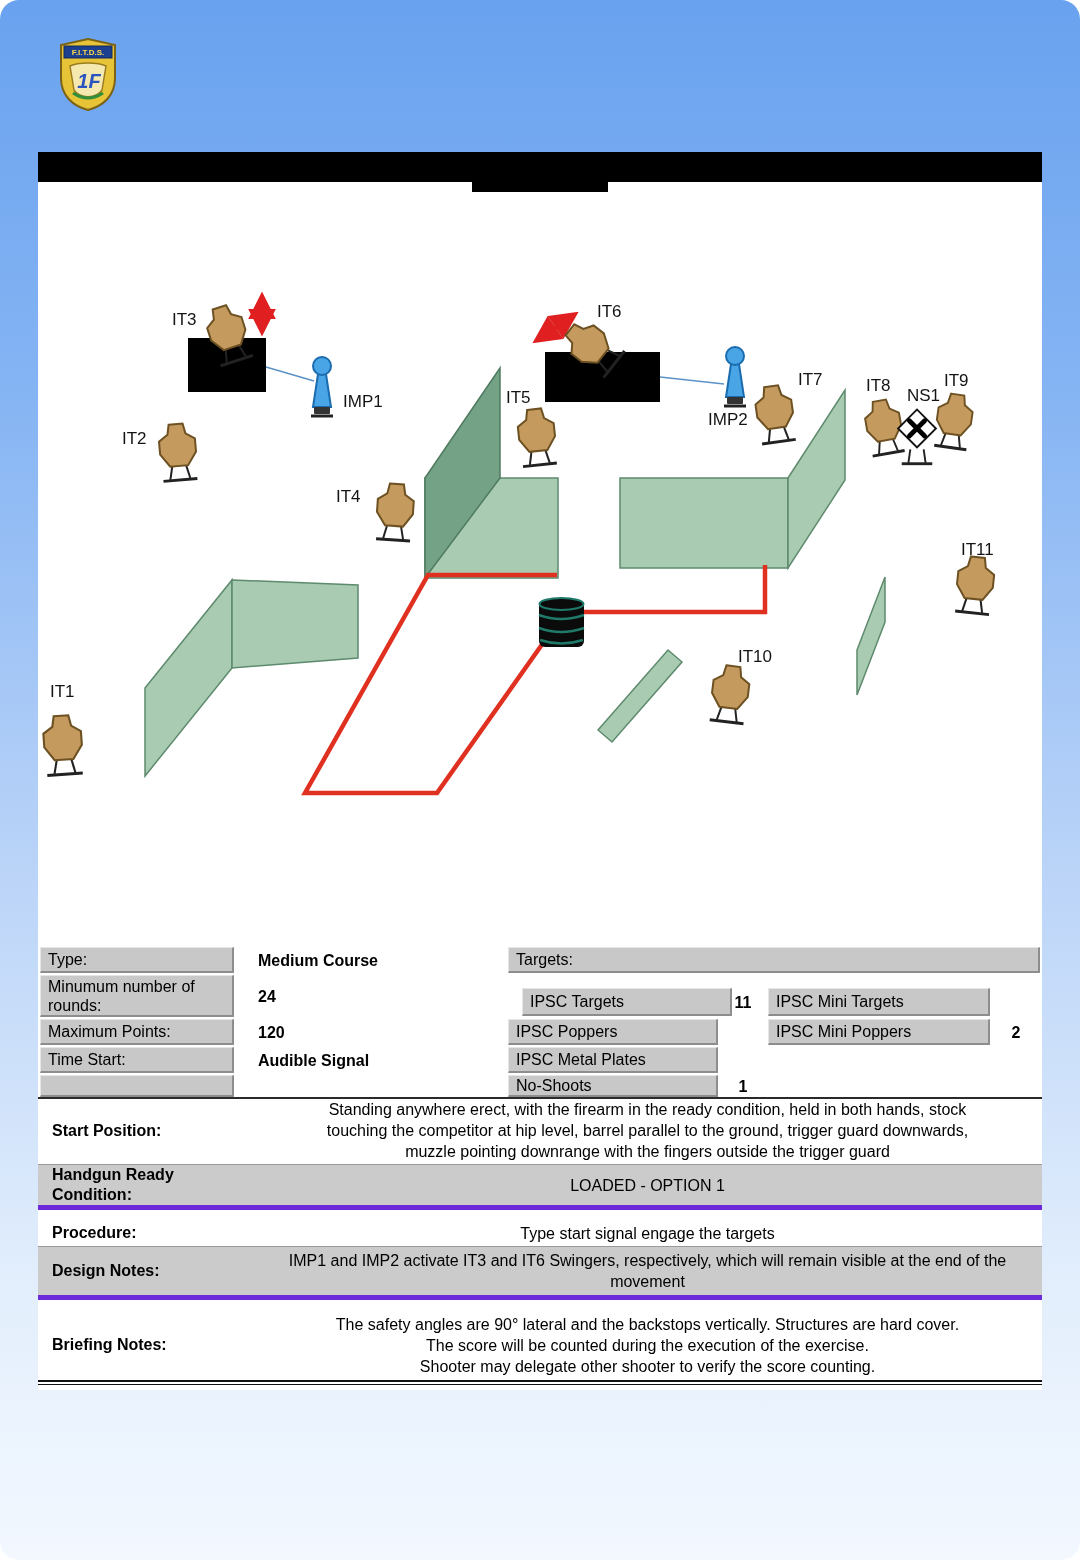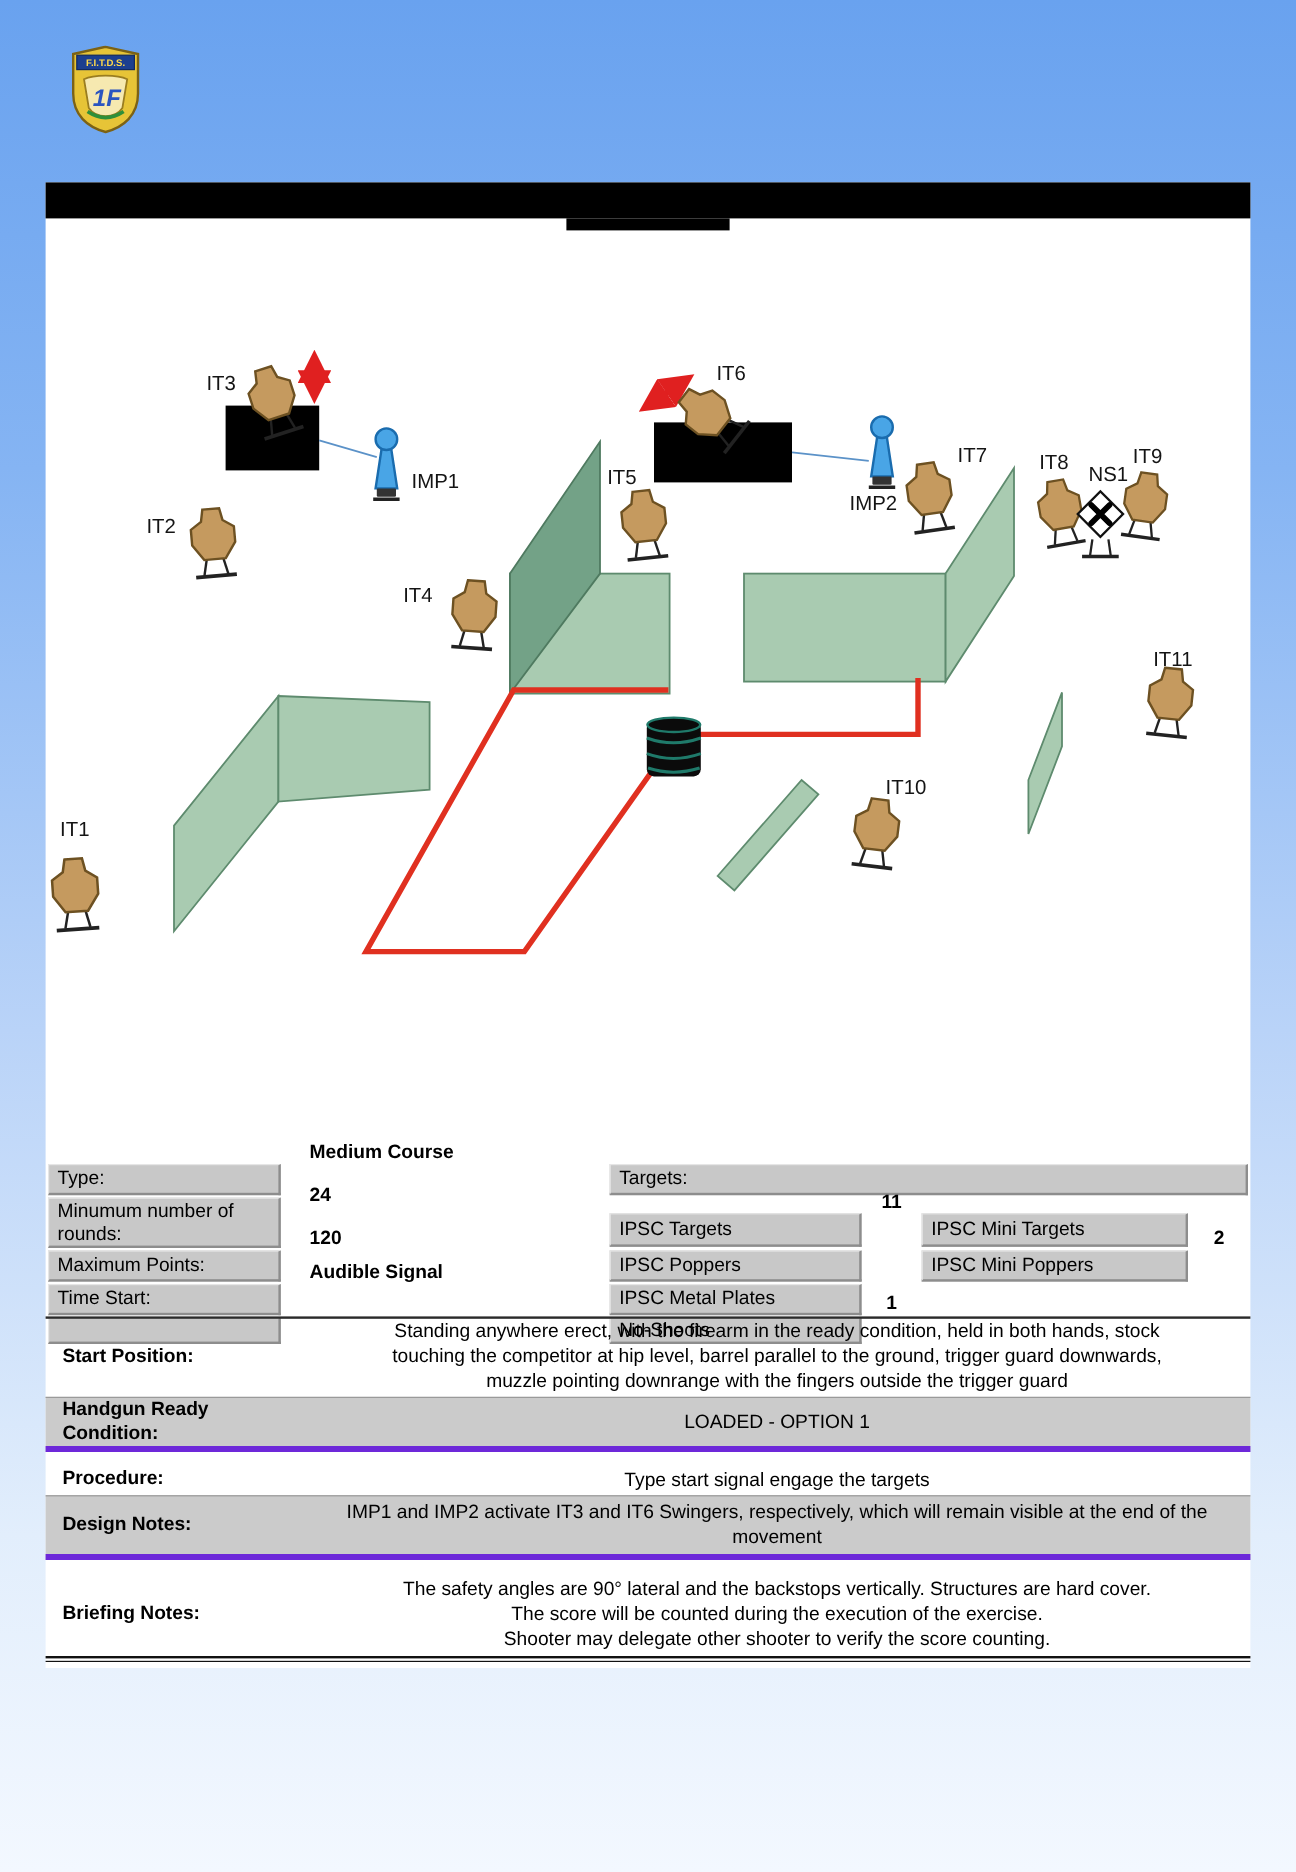--- a/index.html
+++ b/index.html
@@ -1,30 +1,30 @@
 <!DOCTYPE html>
 <html><head>
 <meta charset="utf-8">
 <style>
   html,body{margin:0;padding:0;}
   body{font-family:"Liberation Sans",sans-serif;}
   .page{position:relative;width:1080px;height:1560px;overflow:hidden;
-    background:linear-gradient(180deg,#69a2ef 0%,#85b4f3 25%,#b9d3f8 55%,#e2eefc 82%,#f3f8ff 100%);}
+    background:linear-gradient(180deg,#69a2ef 0%,#85b4f3 25%,#b9d3f8 55%,#e2eefc 82%,#f3f8ff 100%);border-radius:19px;}
   .logo{position:absolute;left:58px;top:38px;width:60px;height:74px;}
   .sheet{position:absolute;left:38px;top:152px;width:1004px;height:1238px;background:#ffffff;}
   .titlebar{position:absolute;left:0;top:0;width:1004px;height:30px;background:#000;}
   .titletab{position:absolute;left:434px;top:30px;width:136px;height:10px;background:#000;}
   .diagram{position:absolute;left:0;top:33px;width:1004px;height:760px;}
   .wl{fill:#a9cbb1;stroke:#5e8b6e;stroke-width:1.5;}
   .wd{fill:#73a287;stroke:#4f7a60;stroke-width:1.5;}
   .dl{font-family:"Liberation Sans",sans-serif;font-size:17px;fill:#141414;}
   .cell{position:absolute;box-sizing:border-box;display:flex;align-items:center;
         font-size:16px;color:#000;line-height:19px;padding-left:7px;}
   .cell.gray{background:#c8c8c8;border-right:2px solid #8d8d8d;border-bottom:2px solid #8d8d8d;
-        border-top:1px solid #e6e6e6;border-left:1px solid #e6e6e6;margin-top:23px;}
+        border-top:1px solid #e6e6e6;border-left:1px solid #e6e6e6;}
   .cell.val{font-weight:700;padding-left:22px;}
   .cell.num{font-weight:700;justify-content:center;padding-left:0;}
   .brow{position:absolute;left:0;width:1004px;display:flex;box-sizing:border-box;}
   .brow .blabel{width:215px;font-weight:700;font-size:16px;display:flex;align-items:center;
         padding-left:14px;box-sizing:border-box;line-height:20px;}
   .brow .btext{flex:1;display:flex;flex-direction:column;align-items:center;justify-content:center;
         text-align:center;font-size:16px;line-height:21px;}
   .gray-band{background:#cbcbcb;border-top:1px solid #9a9a9a;border-bottom:5px solid #6d28d9;}
   .topline{border-top:2px solid #2a2a2a;}
   .double-rule{position:absolute;left:0;width:1004px;height:5px;
@@ -138,21 +138,21 @@
         <text class="dl" x="12" y="512">IT1</text>
       </svg>
     </div>
 
     <div class="cell gray" style="left:2px;top:795px;width:194px;height:26px">Type:</div>
     <div class="cell val" style="left:198px;top:795px;width:270px;height:26px">Medium Course</div>
     <div class="cell gray" style="left:470px;top:795px;width:532px;height:26px">Targets:</div>
 
     <div class="cell gray" style="left:2px;top:823px;width:194px;height:42px">Minumum number of rounds:</div>
     <div class="cell val" style="left:198px;top:823px;width:270px;height:42px">24</div>
-    <div class="cell gray" style="left:470px;top:836px;width:210px;height:28px">IPSC Targets</div>
+    <div class="cell gray" style="left:484px;top:836px;width:210px;height:28px">IPSC Targets</div>
     <div class="cell num" style="left:682px;top:836px;width:46px;height:28px">11</div>
     <div class="cell gray" style="left:730px;top:836px;width:222px;height:28px">IPSC Mini Targets</div>
     <div class="cell num" style="left:954px;top:836px;width:48px;height:28px"></div>
 
     <div class="cell gray" style="left:2px;top:867px;width:194px;height:26px">Maximum Points:</div>
     <div class="cell val" style="left:198px;top:867px;width:270px;height:26px">120</div>
     <div class="cell gray" style="left:470px;top:867px;width:210px;height:26px">IPSC Poppers</div>
     <div class="cell num" style="left:682px;top:867px;width:46px;height:26px"></div>
     <div class="cell gray" style="left:730px;top:867px;width:222px;height:26px">IPSC Mini Poppers</div>
     <div class="cell num" style="left:954px;top:867px;width:48px;height:26px">2</div>

